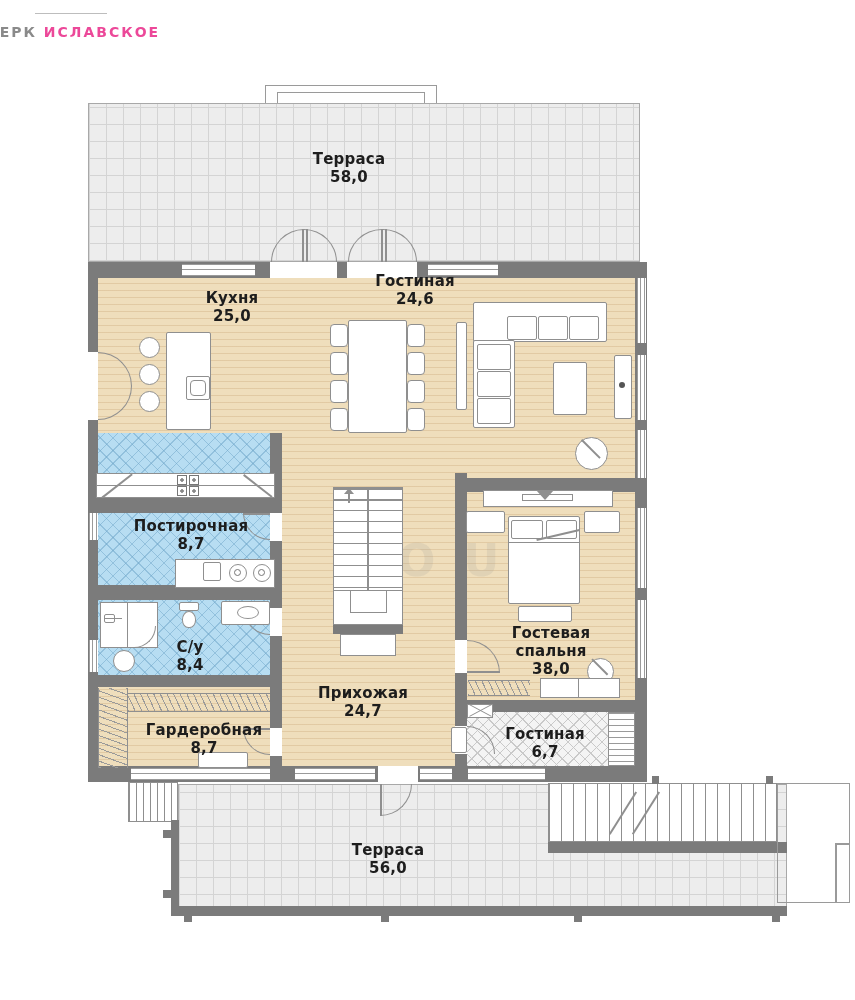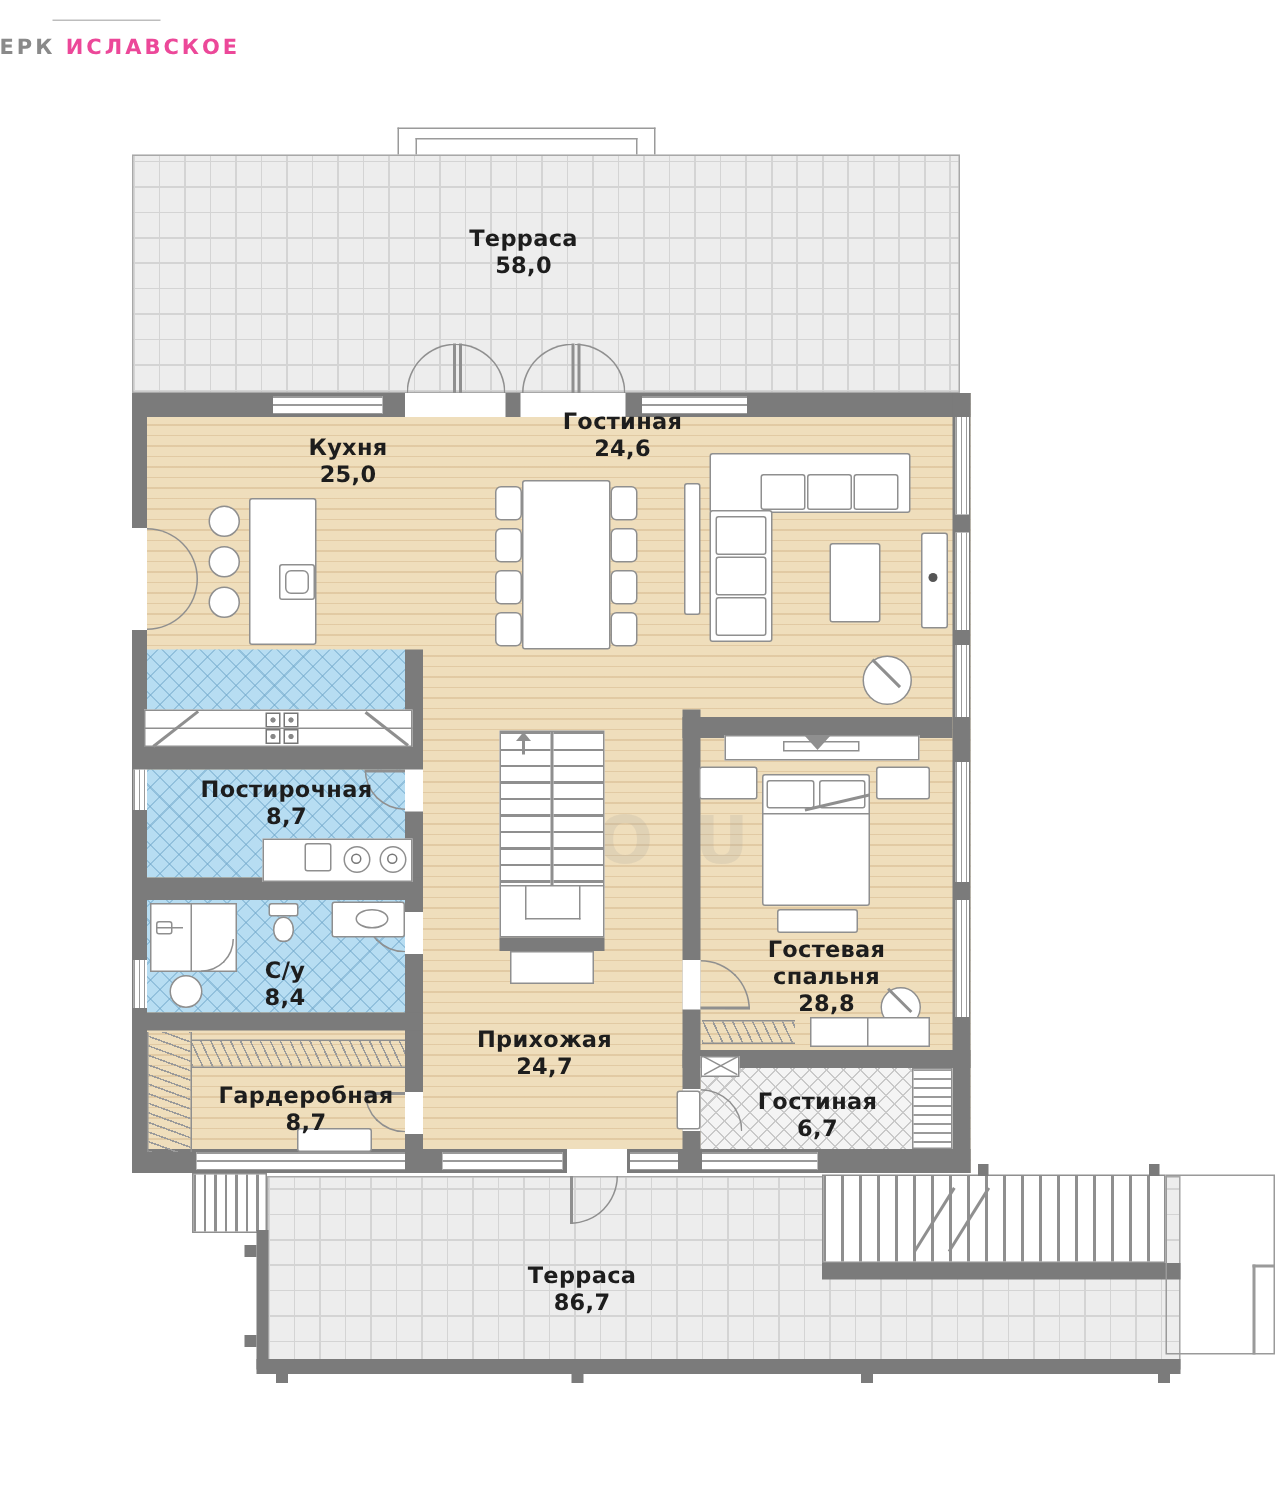--- a/index.html
+++ b/index.html
@@ -285,24 +285,24 @@
     <div>Гардеробная</div>
     <div>8,7</div>
   </div>
   <div class="lbl" style="left:363px;top:684px;">
     <div>Прихожая</div>
     <div>24,7</div>
   </div>
   <div class="lbl" style="left:551px;top:624px;">
     <div>Гостевая</div>
     <div>спальня</div>
-    <div>28,8</div>
+    <div>38,0</div>
   </div>
   <div class="lbl" style="left:545px;top:725px;">
     <div>Гостиная</div>
     <div>6,7</div>
   </div>
   <div class="lbl" style="left:388px;top:841px;">
     <div>Терраса</div>
-    <div>86,7</div>
+    <div>56,0</div>
   </div>
 
 </div>
 
 </body></html>

